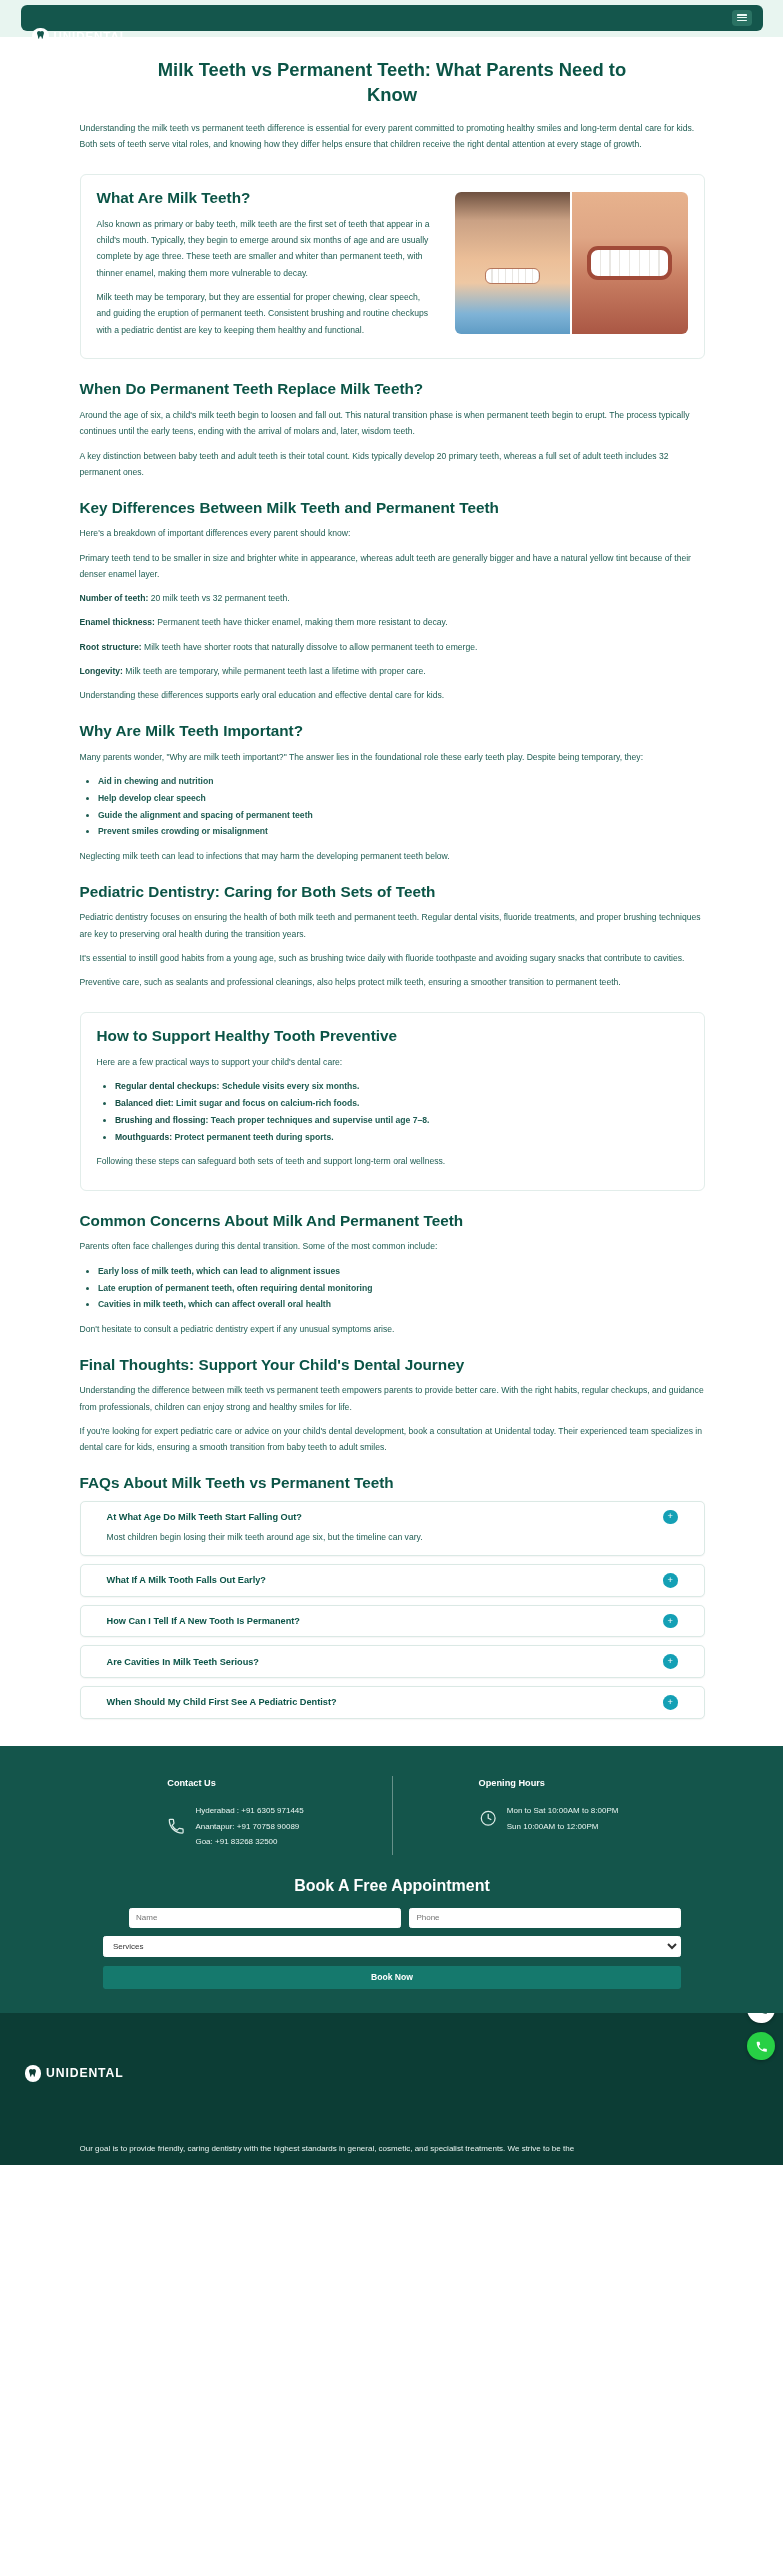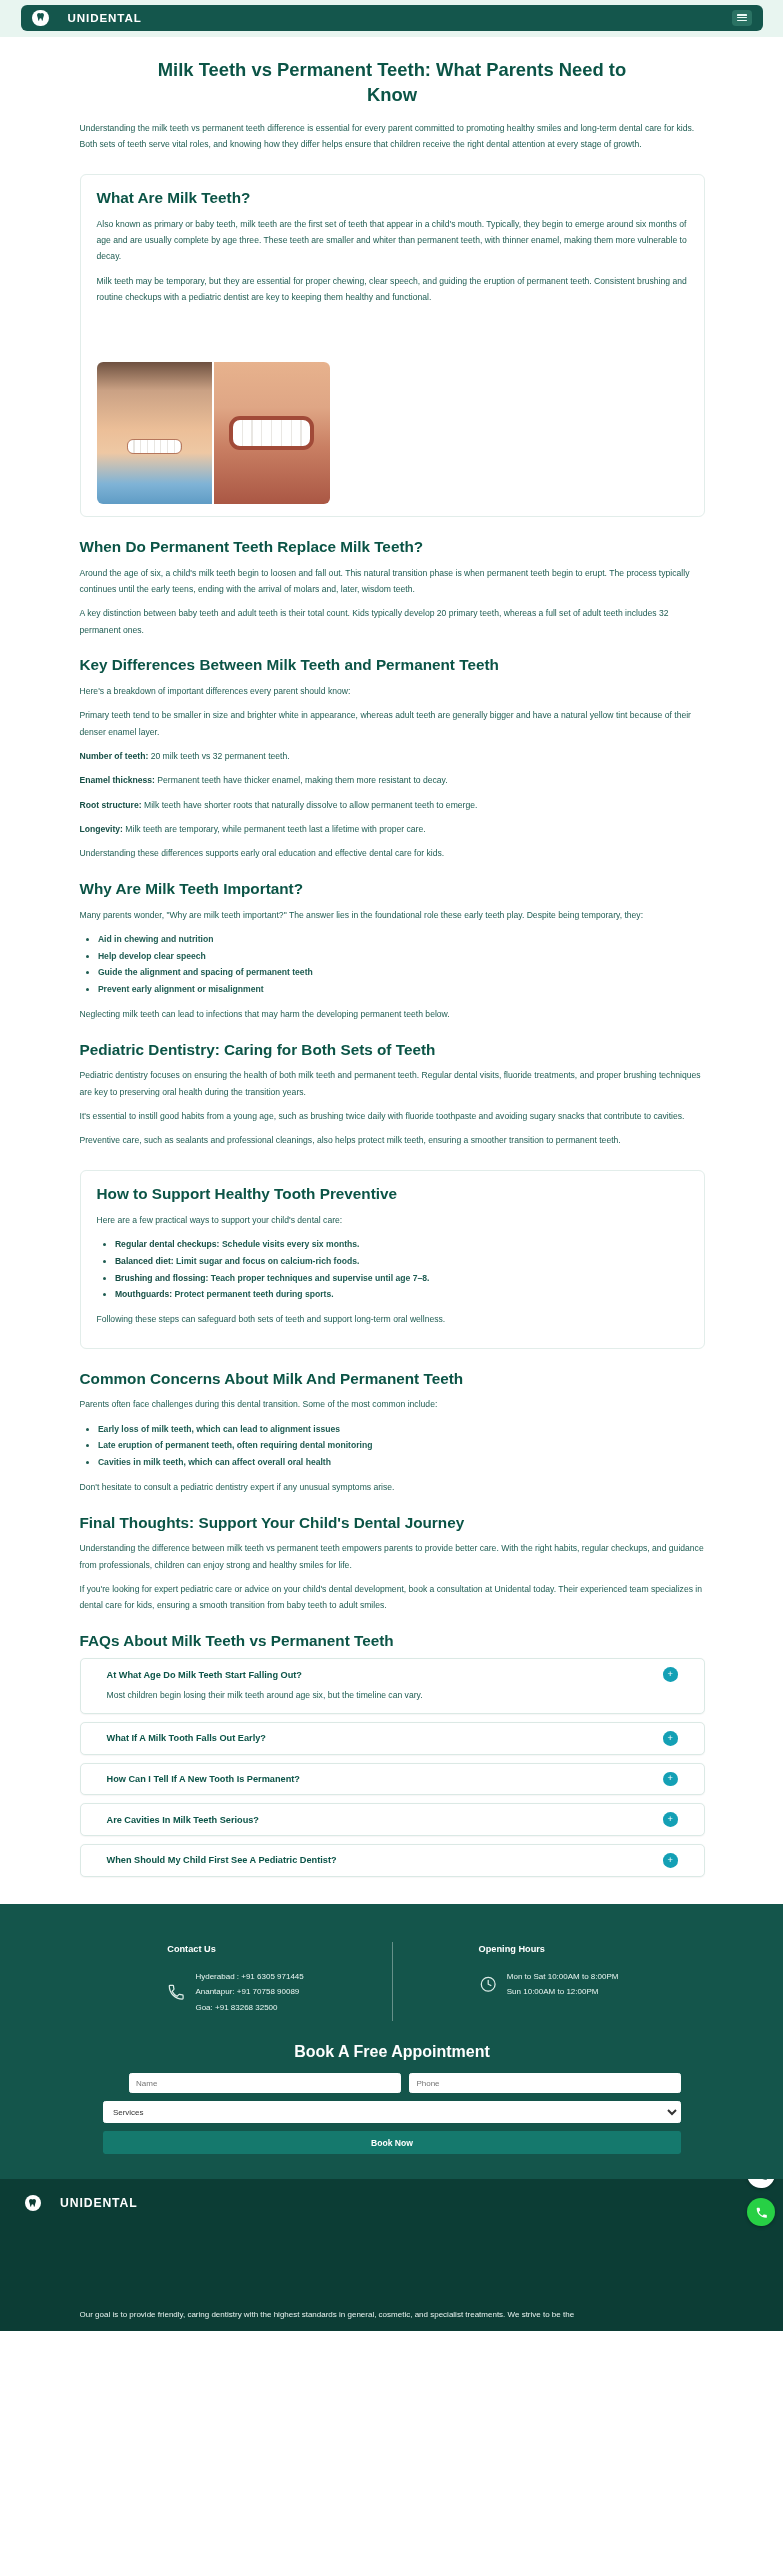--- a/index.html
+++ b/index.html
@@ -11,21 +11,21 @@
     color:#1e5c52;
     position:relative;
   }
   
   .header-strip { background:#e8f5f0; padding:4.9px 21px 6.1px; }
   .navbar {
     background:#14564c; border-radius:6.1px; height:26px;
     display:flex; align-items:center; justify-content:space-between;
     padding:0 11px;
   }
-  .brand { display:flex; align-items:center; gap:19px; cursor:pointer; }
+  .brand { display:flex; align-items:center; gap:5px; cursor:pointer;margin-top:36px; }
   .brand-badge {
     width:16.5px; height:16.5px; border-radius:50%; background:#ffffff;
     display:flex; align-items:center; justify-content:center;
   }
   .brand-badge svg { width:11px; height:11px; }
   .brand-text { color:#ffffff; font-weight:bold; font-size:11.6px; letter-spacing:0.9px; }
   .menu-btn {
     width:19.6px; height:16.5px; border:none; border-radius:3.7px; background:#2a7263;
     display:flex; flex-direction:column; align-items:center; justify-content:center; gap:1.8px;
     cursor:pointer;
@@ -42,21 +42,21 @@
   p  { font-size:8.6px; line-height:1.9; margin:8px 0; }
   ul { margin:6.1px 0; padding-left:18.4px;font-weight:bold; }
   li { font-size:8.6px; line-height:1.95; }
   strong.lead { margin-right:2.4px; color:#164f46; }
 
   .card {
     border:0.6px solid #e2edea; border-radius:6.1px;
     padding:3.7px 16px 12.2px; margin:21px 0;
   }
   .card h2 { margin-top:11px; }
-  .two-col { display:flex; gap:35px; align-items:flex-start;flex-direction:column; }
+  .two-col { display:flex; gap:23px; align-items:flex-start; }
   .two-col .text-col { flex:1; }
 
   .photo-wrap {
     display:flex; width:233px; min-width:233px; height:142px;
     border-radius:6.1px; overflow:hidden; margin-top:13.5px; gap:1.8px;
   }
   .photo { flex:1; position:relative; }
   .photo-left  { background:linear-gradient(180deg,#6e5140 0%,#caa184 20%,#ecbf98 48%,#eec8a4 64%,#7fb3d6 86%,#5f9cc5 100%); }
   .photo-right { background:linear-gradient(180deg,#e7b28d 0%,#dfa685 32%,#c97f63 60%,#aa5744 100%); }
   .smile-left  {
@@ -79,21 +79,21 @@
   .faq-q { font-size:9.2px; font-weight:bold; color:#0c5448; }
   .faq-toggle {
     width:14.7px; height:14.7px; min-width:14.7px; border-radius:50%; border:none;
     background:#14a0b5; color:#ffffff; font-size:9.2px; line-height:1;
     display:flex; align-items:center; justify-content:center; cursor:pointer;
   }
   .faq-a { font-size:8.6px; margin:6.1px 0 1.2px; line-height:1.8; }
 
   
   .footer-main { background:#14554b; color:#ffffff; margin-top:27px; padding:22px 0 24.5px; }
-  .footer-cols { display:flex; max-width:625px; margin:16px auto; }
+  .footer-cols { display:flex; max-width:625px; margin:8px auto; }
   .f-col { flex:1; display:flex; justify-content:center; padding:2.4px 18.4px; }
   .f-col + .f-col { border-left:0.6px solid rgba(255,255,255,0.35); }
   .f-block h3 { font-size:9.2px; font-weight:bold; margin:0 0 11px; color:#ffffff; }
   .contact-row { display:flex; align-items:center; gap:9.8px; }
   .f-icon { width:18.4px; height:18.4px; opacity:0.95; }
   .f-lines div { font-size:8px; margin:6.7px 0; color:#eaf6f2; }
 
   .appt { max-width:578px; margin:22px auto 0; }
   .appt h2 { color:#ffffff; text-align:center; font-size:16px; margin:6.1px 0 12.2px; }
   .appt-row { display:flex; gap:8.6px;padding-left:26px; }
@@ -197,21 +197,21 @@
     <p>Understanding these differences supports early oral education and effective dental care for kids.</p>
   </section>
 
   <section>
     <h2>Why Are Milk Teeth Important?</h2>
     <p>Many parents wonder, "Why are milk teeth important?" The answer lies in the foundational role these early teeth play. Despite being temporary, they:</p>
     <ul>
       <li>Aid in chewing and nutrition</li>
       <li>Help develop clear speech</li>
       <li>Guide the alignment and spacing of permanent teeth</li>
-      <li>Prevent early alignment or misalignment</li>
+      <li>Prevent smiles crowding or misalignment</li>
     </ul>
     <p>Neglecting milk teeth can lead to infections that may harm the developing permanent teeth below.</p>
   </section>
 
   <section>
     <h2>Pediatric Dentistry: Caring for Both Sets of Teeth</h2>
     <p>Pediatric dentistry focuses on ensuring the health of both milk teeth and permanent teeth. Regular dental visits, fluoride treatments, and proper brushing techniques are key to preserving oral health during the transition years.</p>
     <p>It's essential to instill good habits from a young age, such as brushing twice daily with fluoride toothpaste and avoiding sugary snacks that contribute to cavities.</p>
     <p>Preventive care, such as sealants and professional cleanings, also helps protect milk teeth, ensuring a smoother transition to permanent teeth.</p>
   </section>

